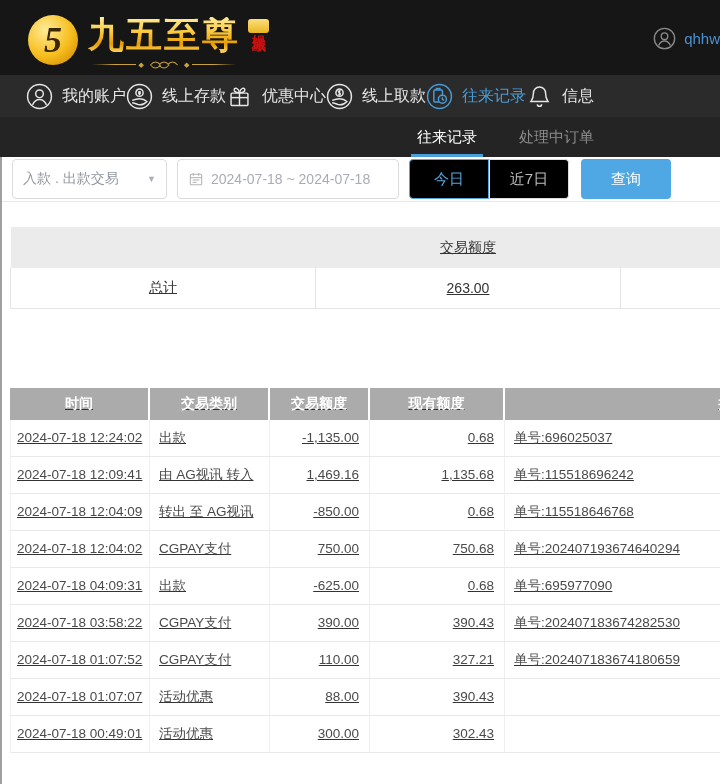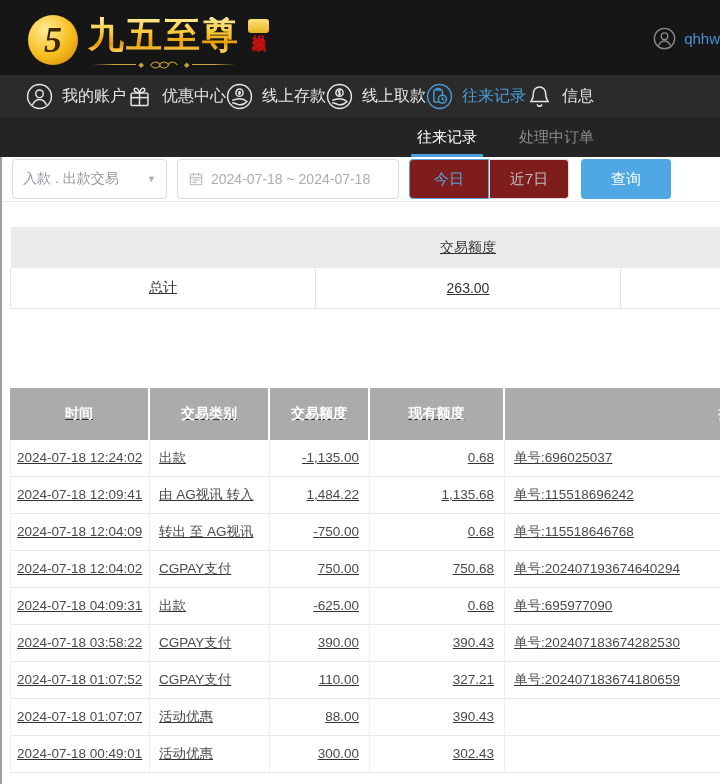--- a/index.html
+++ b/index.html
@@ -95,21 +95,21 @@
   .date-box {
     width: 222px; height: 40px; margin-left: 10px;
     border: 1px solid #dcdcdc; border-radius: 4px;
     display: flex; align-items: center; gap: 7px;
     padding: 0 10px; color: #a9adb3; font-size: 14px; cursor: pointer;
     flex: none; white-space: nowrap;
   }
   .cal-svg { width: 16px; height: 16px; stroke: #b5b5b5; fill: none; stroke-width: 1.6; flex: none; }
   .quick-group { display: flex; margin-left: 10px; flex: none; }
   .quick-btn {
-    height: 40px; background: #7f1d1d; font-size: 15px;
+    height: 40px; background: #000000; font-size: 15px;
     display: flex; align-items: center; justify-content: center; cursor: pointer;
   }
   .quick-btn.today { width: 80px; border: 1px solid #58a6de; color: #58a6de; border-radius: 4px 0 0 4px; }
   .quick-btn.yesterday { width: 78px; border-top: 1px solid #dcdcdc; border-bottom: 1px solid #dcdcdc; color: #bcbcbc; }
   .quick-btn.week { width: 80px; border: 1px solid #dcdcdc; border-left: 1px solid #e3e3e3; color: #bcbcbc; border-radius: 0 4px 4px 0; }
   .search-btn {
     width: 90px; height: 40px; margin-left: 12px; flex: none;
     background: #4fa8e3; color: #fff; font-size: 15px;
     border: none; border-radius: 4px;
     display: flex; align-items: center; justify-content: center; cursor: pointer;
@@ -139,21 +139,21 @@
   .gap-block { height: 79px; }
 
   
   .main-table {
     margin-left: 10px; width: 950px;
     border-collapse: separate; border-spacing: 0;
     font-size: 13.5px; color: #4a4a4a;
     table-layout: fixed;
   }
   .main-table th {
-    background: #ababab; color: #fff; height: 52px;
+    background: #ababab; color: #fff; height: 32px;
     font-size: 14px; font-weight: bold; text-align: center;
     border-right: 2px solid #fff;
   }
   .main-table th:last-child { border-right: none; }
   .main-table td {
     height: 37px; border-bottom: 1px solid #e8e8e8; border-right: 1px solid #efefef;
     white-space: nowrap; overflow: hidden;
   }
   .main-table td:last-child { border-right: none; }
   .main-table td:nth-child(1) { padding-left: 6px; border-left: 1px solid #efefef; }
@@ -195,36 +195,36 @@
   <div class="nav-item">
     <svg viewBox="0 0 24 24">
       <circle cx="12" cy="12" r="10.6"></circle>
         <circle cx="12" cy="9.6" r="3.4"></circle>
       <path d="M5.8 19.4 C7.4 15.9 9.6 14.6 12 14.6 C14.4 14.6 16.6 15.9 18.2 19.4"></path>
     </svg>
     <span>我的账户</span>
   </div>
   <div class="nav-item">
     <svg viewBox="0 0 24 24">
+      <circle cx="12" cy="12" r="10.6"></circle>
+      <circle cx="12" cy="8.6" r="3.2"></circle>
+      <path d="M10.8 8 h2.4 M10.8 9.4 h2.4 M12 7 v3.6"></path>
+      <path d="M5.5 15.4 C7.5 14.6 9.5 14 12 14 C14.8 14 17 15 18.6 16.4 C16.2 19 13.4 19.8 11 19.2 C9 18.7 7.2 17.6 5.5 17.6"></path>
+    </svg>
+    <span>线上存款</span>
+  </div>
+  <div class="nav-item">
+    <svg viewBox="0 0 24 24">
       <rect x="4.5" y="9" width="15" height="11" rx="1"></rect>
       <line x1="12" y1="9" x2="12" y2="20"></line>
       <line x1="4.5" y1="13" x2="19.5" y2="13"></line>
       <path d="M12 8.5 C9.5 8.8 6.8 7.8 7.3 5.7 C7.8 3.8 11 4.3 12 8.5 Z"></path>
       <path d="M12 8.5 C14.5 8.8 17.2 7.8 16.7 5.7 C16.2 3.8 13 4.3 12 8.5 Z"></path>
     </svg>
     <span>优惠中心</span>
-  </div>
-  <div class="nav-item">
-    <svg viewBox="0 0 24 24">
-      <circle cx="12" cy="12" r="10.6"></circle>
-      <circle cx="12" cy="8.6" r="3.2"></circle>
-      <path d="M10.8 8 h2.4 M10.8 9.4 h2.4 M12 7 v3.6"></path>
-      <path d="M5.5 15.4 C7.5 14.6 9.5 14 12 14 C14.8 14 17 15 18.6 16.4 C16.2 19 13.4 19.8 11 19.2 C9 18.7 7.2 17.6 5.5 17.6"></path>
-    </svg>
-    <span>线上存款</span>
   </div>
   <div class="nav-item">
     <svg viewBox="0 0 24 24">
       <circle cx="12" cy="12" r="10.6"></circle>
       <circle cx="12" cy="8.6" r="3.2"></circle>
       <path d="M13 7 C11.6 6.6 10.6 7.4 11.4 8.3 C12.2 9.2 13 9.2 12.6 10.1 C12.2 11 10.8 10.6 10.6 10.2 M12 6.5 v4.4"></path>
       <path d="M5.5 15.4 C7.5 14.6 9.5 14 12 14 C14.8 14 17 15 18.6 16.4 C16.2 19 13.4 19.8 11 19.2 C9 18.7 7.2 17.6 5.5 17.6"></path>
     </svg>
     <span>线上取款</span>
   </div>
@@ -324,28 +324,28 @@
       <tr>
         <td>2024-07-18 12:24:02</td>
         <td>出款</td>
         <td>-1,135.00</td>
         <td>0.68</td>
         <td>单号:696025037</td>
       </tr>
       <tr>
         <td>2024-07-18 12:09:41</td>
         <td>由 AG视讯 转入</td>
-        <td>1,484.22</td>
+        <td>1,469.16</td>
         <td>1,135.68</td>
         <td>单号:115518696242</td>
       </tr>
       <tr>
         <td>2024-07-18 12:04:09</td>
         <td>转出 至 AG视讯</td>
-        <td>-750.00</td>
+        <td>-850.00</td>
         <td>0.68</td>
         <td>单号:115518646768</td>
       </tr>
       <tr>
         <td>2024-07-18 12:04:02</td>
         <td>CGPAY支付</td>
         <td>750.00</td>
         <td>750.68</td>
         <td>单号:202407193674640294</td>
       </tr>

